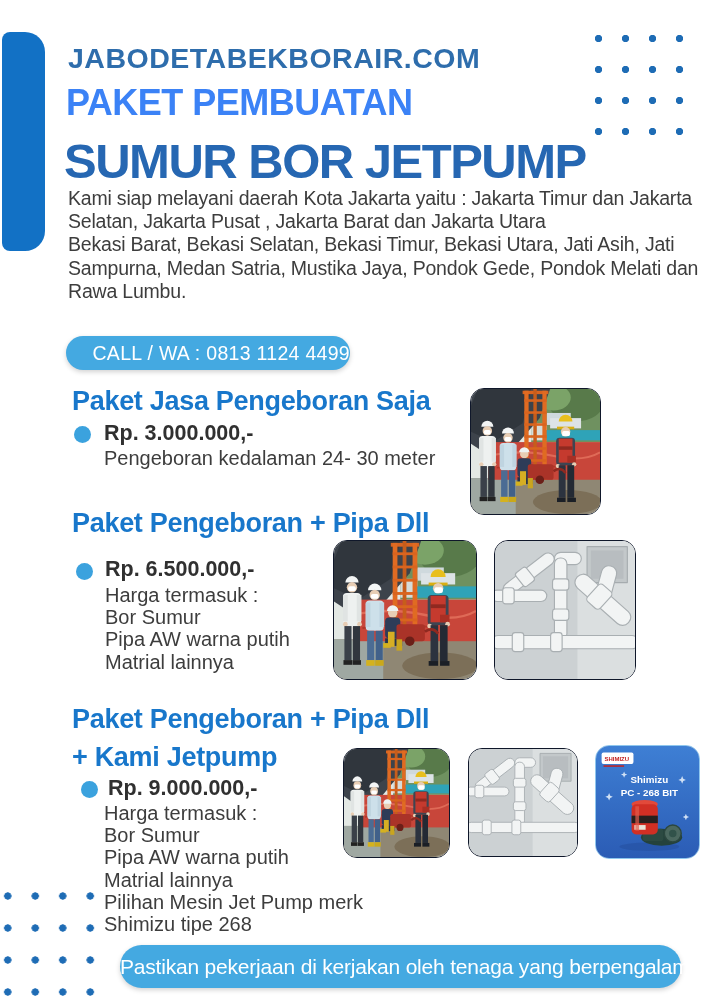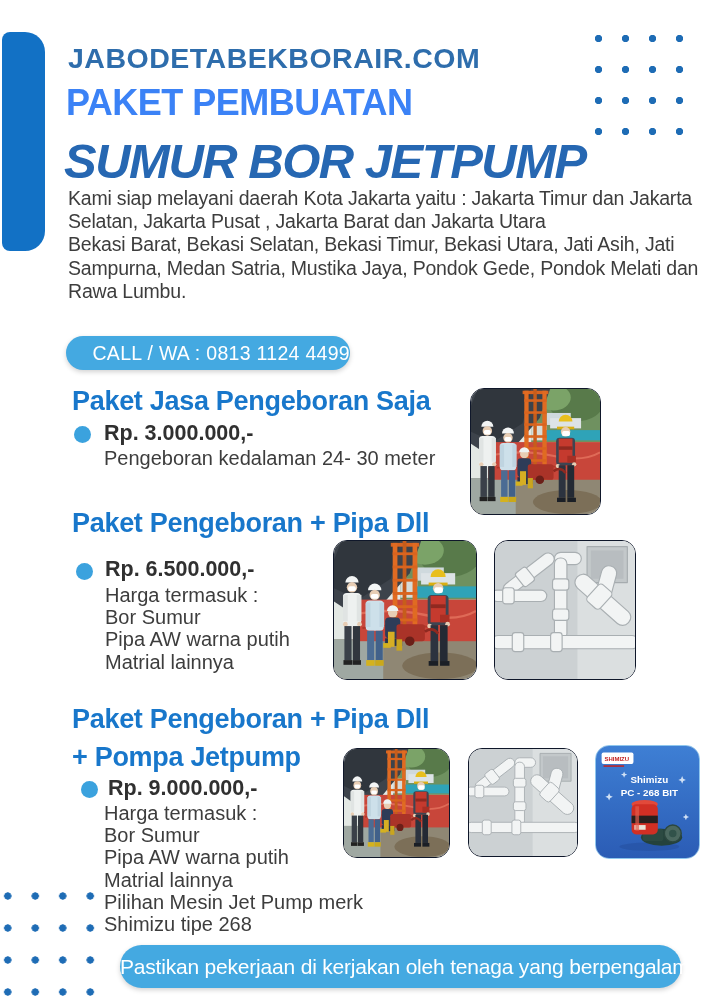--- a/index.html
+++ b/index.html
@@ -14,21 +14,21 @@
   .dots{position:absolute;background-image:radial-gradient(circle,#1e6cb5 3.4px,rgba(0,0,0,0) 3.9px);}
   .dots-tr{left:585px;top:23px;width:108px;height:124px;background-size:27px 31px;}
   .dots-bl{left:-6px;top:880px;width:110px;height:128px;background-size:27.5px 32px;}
 
   
   .site{position:absolute;left:68px;top:42px;font-size:28.5px;font-weight:700;
     color:#2e6dac;letter-spacing:.5px;white-space:nowrap;text-align:center;}
   .subtitle{position:absolute;left:66px;top:82px;font-size:36px;font-weight:700;
     color:#3b82f6;letter-spacing:-.5px;white-space:nowrap;}
   .title{position:absolute;left:64px;top:133px;margin:0;font-size:49px;font-weight:700;
-    color:#2667b2;letter-spacing:-1.5px;white-space:nowrap;font-style:italic;}
+    color:#2667b2;letter-spacing:-1.5px;white-space:nowrap;}
 
   .desc{position:absolute;left:68px;top:187px;font-size:19.5px;line-height:23.2px;
     color:#3d3d3d;letter-spacing:-.2px;}
   .desc div{white-space:nowrap;}
 
   .pill{position:absolute;background:#44a9e1;color:#ffffff;text-align:center;
     box-shadow:0 2px 5px rgba(0,0,0,.18);white-space:nowrap;}
   .call-pill{left:66px;top:336px;width:284px;height:34px;line-height:34px;
     border-radius:17px;font-size:19.5px;letter-spacing:.3px;text-align:right;}
   .footer-pill{left:120px;top:945px;width:561px;height:43px;line-height:43px;
@@ -202,21 +202,21 @@
       </svg>
   </div>
   <div class="photo" style="left:494px;top:540px;width:140px;height:138px">
     <svg viewBox="0 0 146 146" preserveAspectRatio="none">
         <use href="#pipes-art"></use>
       </svg>
   </div>
 
   <h2 class="sec-h" style="top:700px">
     <span style="display:block">Paket Pengeboran + Pipa Dll</span>
-    <span style="display:block">+ Pompa Jetpump</span>
+    <span style="display:block">+ Kami Jetpump</span>
   </h2>
   <span class="bullet" style="left:81px;top:781px"></span>
   <div class="price" style="left:108px;top:776px">Rp. 9.000.000,-</div>
   <div class="details" style="left:104px;top:802px">
     <div>Harga termasuk :</div>
     <div>Bor Sumur</div>
     <div>Pipa AW warna putih</div>
     <div>Matrial lainnya</div>
     <div>Pilihan Mesin Jet Pump merk</div>
     <div>Shimizu tipe 268</div>

